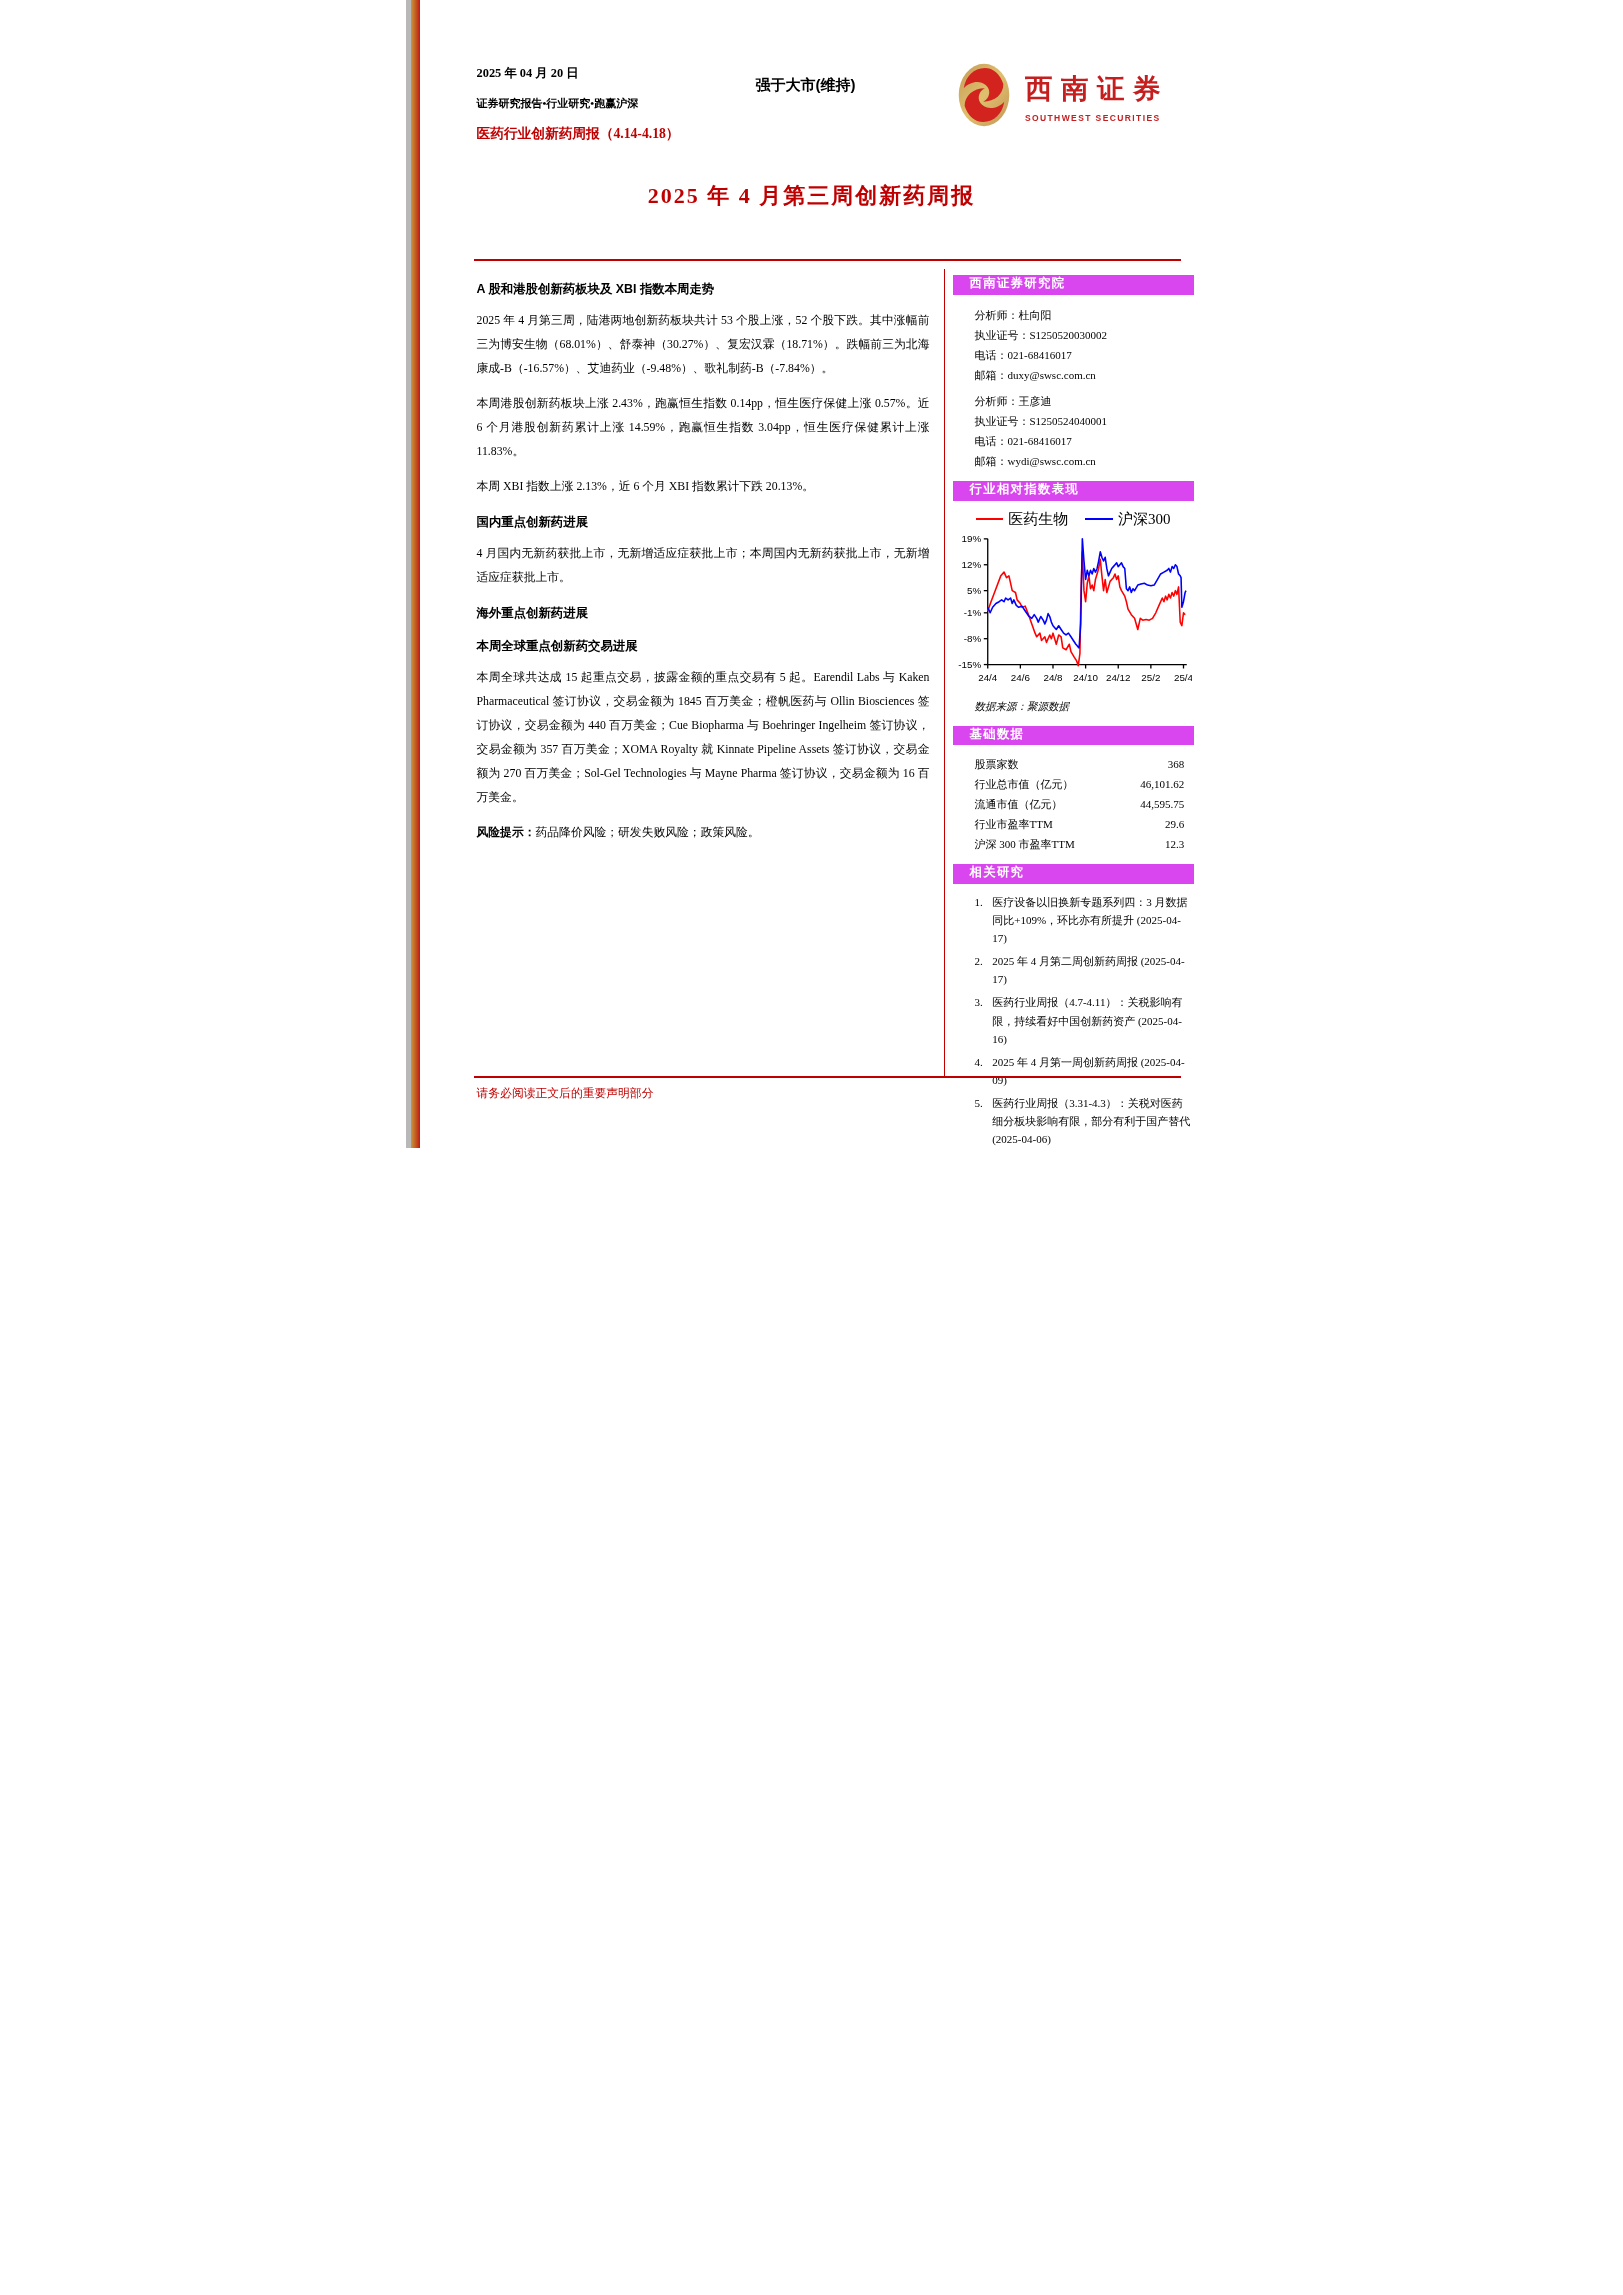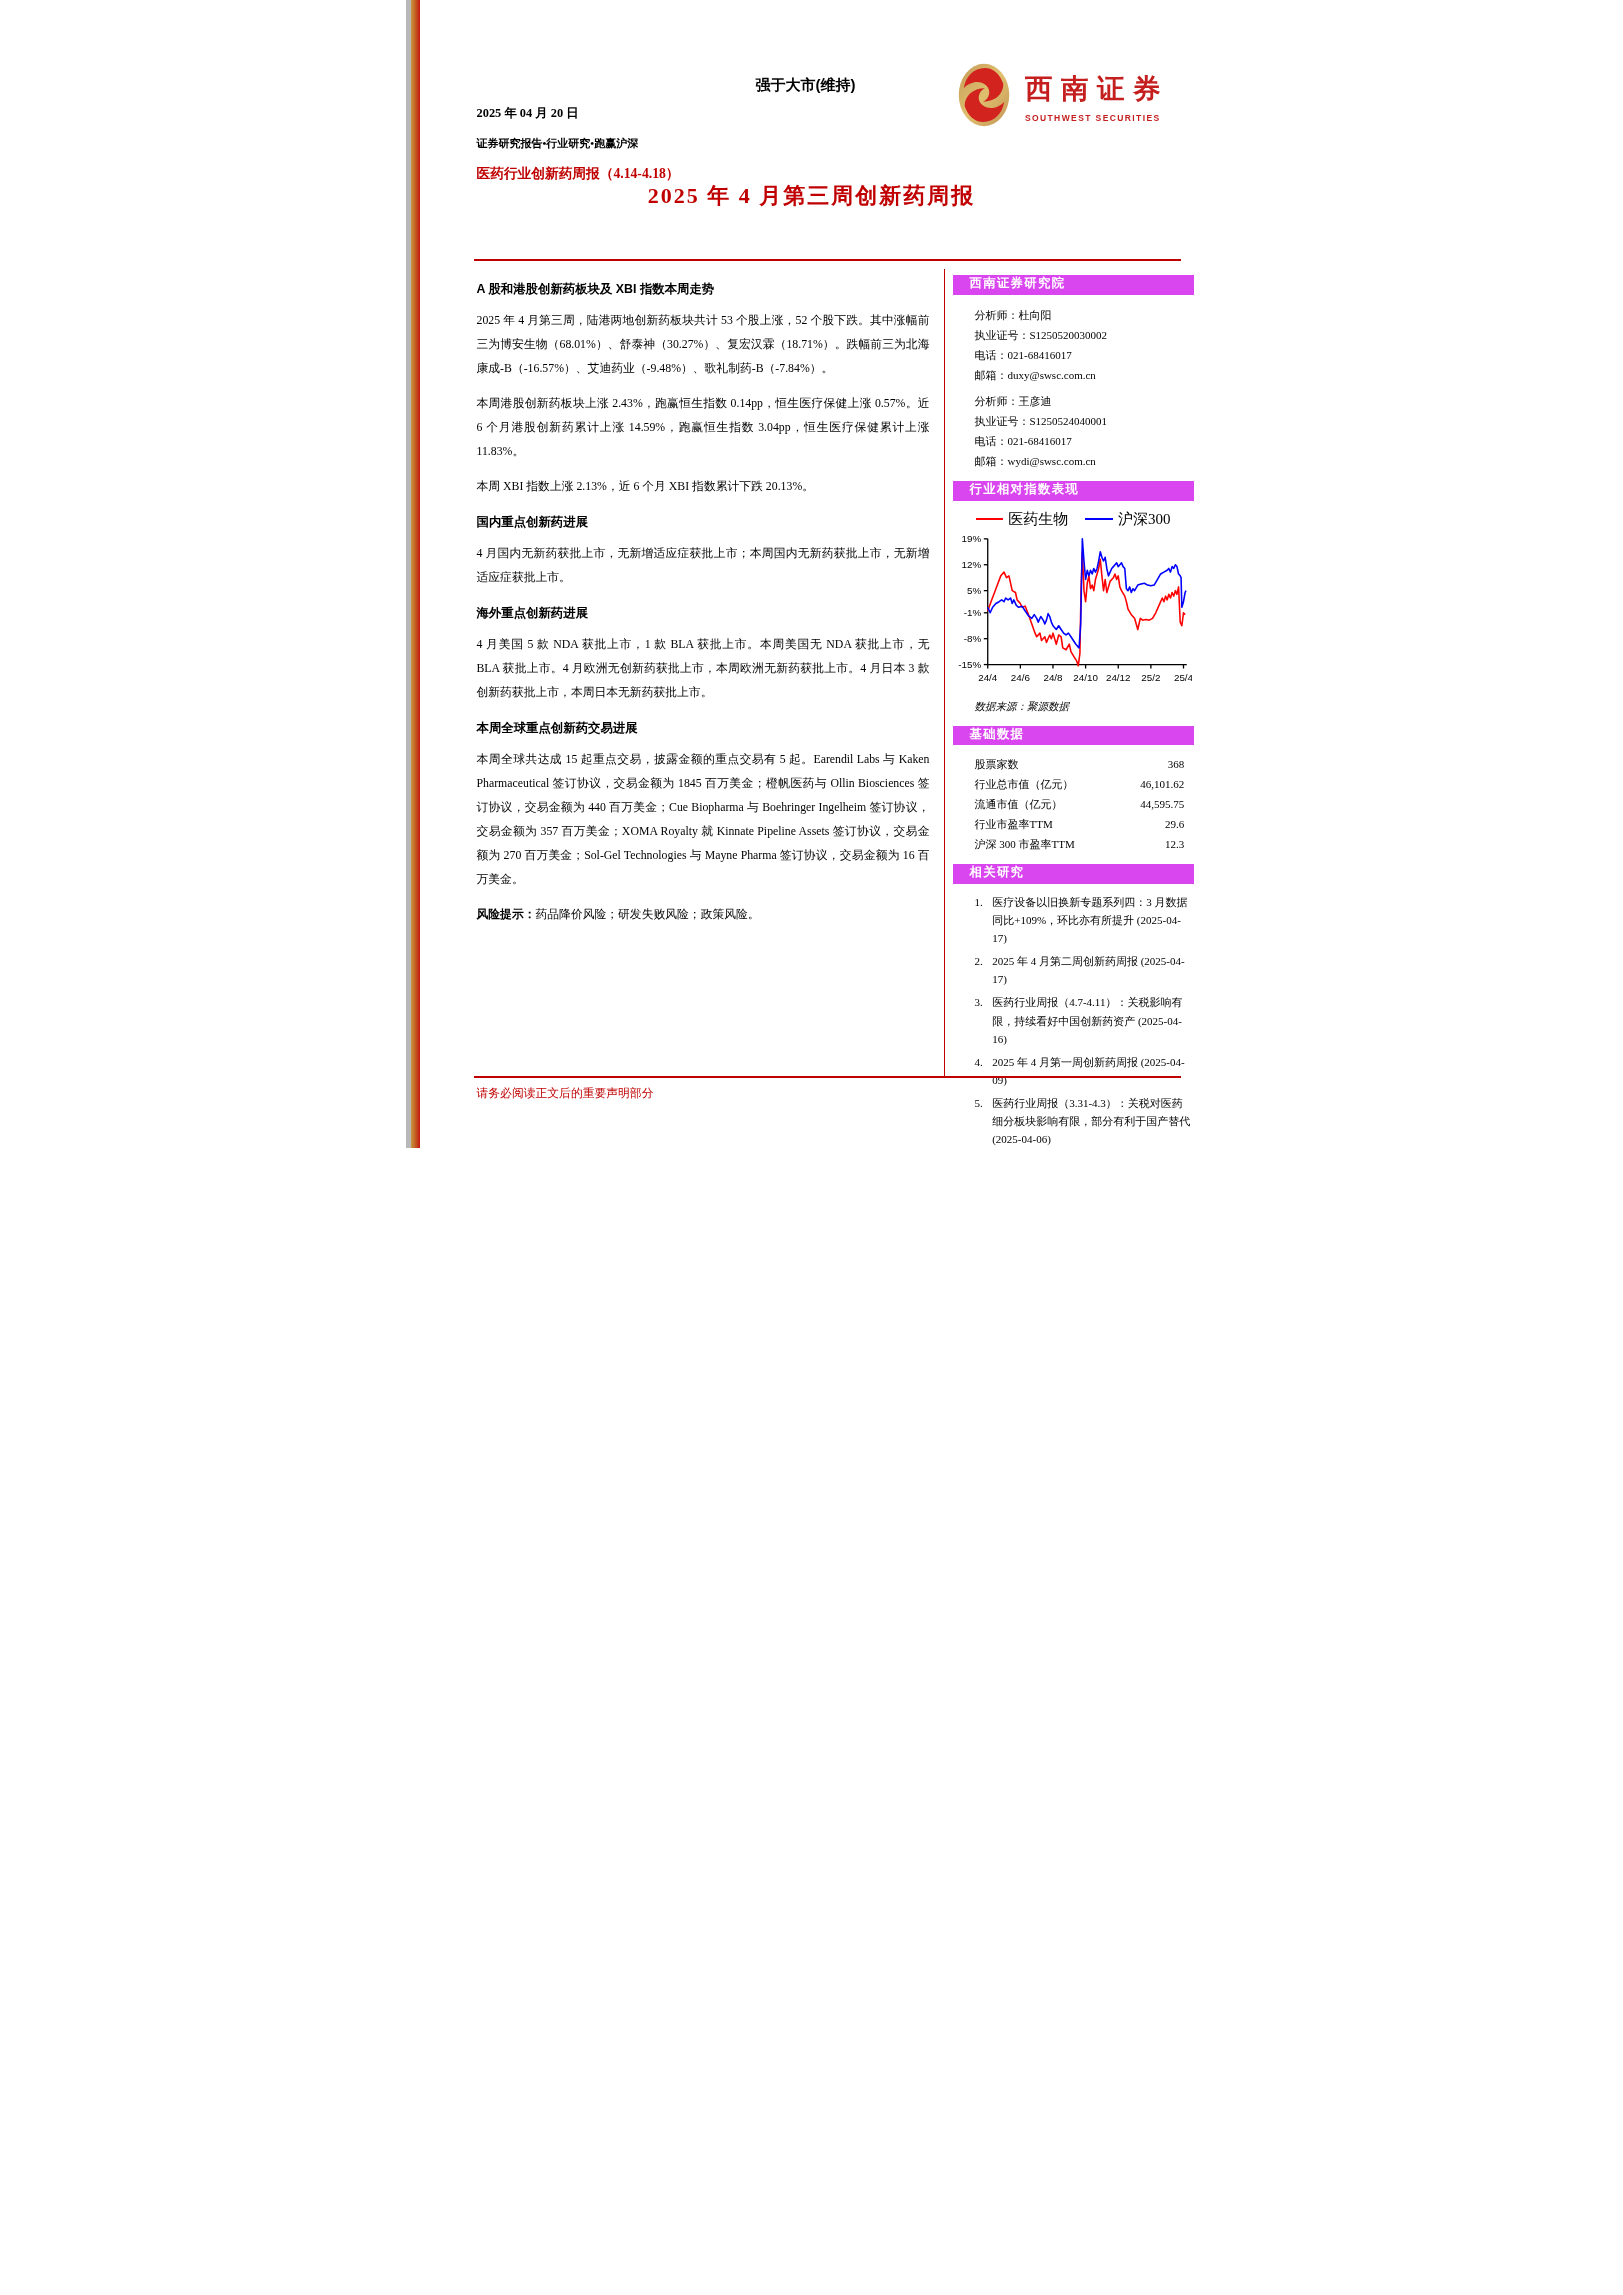--- a/index.html
+++ b/index.html
@@ -3,21 +3,21 @@
 <meta charset="utf-8">
 <style>
   html,body{margin:0;padding:0;background:#ffffff;}
   .page{position:relative;width:812px;height:1148px;margin:0 auto;background:#fff;overflow:hidden;
         font-family:"Liberation Serif","DejaVu Serif",serif;color:#000;}
   
   .edge{position:absolute;top:0;bottom:0;}
   .edge-gray{left:0;width:5.2px;background:#b8b8b8;}
   .edge-gold{left:5.2px;width:9.2px;background:linear-gradient(90deg,#c8953f 0%,#c2571f 55%,#c41414 100%);}
   
-  .meta{position:absolute;left:71px;top:65px;margin-top:40px;}
+  .meta{position:absolute;left:71px;top:65px;}
   .meta-date{font:bold 12.4px "Liberation Serif",serif;}
   .meta-cat{font:bold 11px "Liberation Serif",serif;margin-top:13.7px;}
   .meta-series{font:bold 13.7px "Liberation Serif",serif;color:#c00000;margin-top:14.4px;}
   .rating{position:absolute;left:350px;top:76px;font:bold 15px "Liberation Sans",sans-serif;}
   
   .logo{position:absolute;left:551px;top:63px;width:242px;display:flex;align-items:flex-start;}
   .logo-icon{width:54px;height:64px;flex:none;}
   .logo-text{margin-left:14.4px;padding-top:7.8px;}
   .logo-cn{font:bold 27.5px "Liberation Serif",serif;color:#c41e1e;letter-spacing:8.5px;white-space:nowrap;}
   .logo-en{font:bold 8.5px "Liberation Sans",sans-serif;color:#c41e1e;letter-spacing:1.4px;margin-top:5.9px;white-space:nowrap;}
@@ -94,21 +94,20 @@
   <div class="rule rule-top"></div>
 
   <main class="article">
     <div class="a-heading">A 股和港股创新药板块及 XBI 指数本周走势</div>
     <p class="a-para">2025 年 4 月第三周，陆港两地创新药板块共计 53 个股上涨，52 个股下跌。其中涨幅前三为博安生物（68.01%）、舒泰神（30.27%）、复宏汉霖（18.71%）。跌幅前三为北海康成-B（-16.57%）、艾迪药业（-9.48%）、歌礼制药-B（-7.84%）。</p>
     <p class="a-para">本周港股创新药板块上涨 2.43%，跑赢恒生指数 0.14pp，恒生医疗保健上涨 0.57%。近 6 个月港股创新药累计上涨 14.59%，跑赢恒生指数 3.04pp，恒生医疗保健累计上涨 11.83%。</p>
     <p class="a-para">本周 XBI 指数上涨 2.13%，近 6 个月 XBI 指数累计下跌 20.13%。</p>
     <div class="a-heading">国内重点创新药进展</div>
     <p class="a-para">4 月国内无新药获批上市，无新增适应症获批上市；本周国内无新药获批上市，无新增适应症获批上市。</p>
     <div class="a-heading">海外重点创新药进展</div>
-    <p class="a-para">4 月美国 5 款 NDA 获批上市，1 款 BLA 获批上市。本周美国无 NDA 获批上市，无 BLA 获批上市。4 月欧洲无创新药获批上市，本周欧洲无新药获批上市。4 月日本 3 款创新药获批上市，本周日本无新药获批上市。</p>
     <div class="a-heading">本周全球重点创新药交易进展</div>
     <p class="a-para">本周全球共达成 15 起重点交易，披露金额的重点交易有 5 起。Earendil Labs 与 Kaken Pharmaceutical 签订协议，交易金额为 1845 百万美金；橙帆医药与 Ollin Biosciences 签订协议，交易金额为 440 百万美金；Cue Biopharma 与 Boehringer Ingelheim 签订协议，交易金额为 357 百万美金；XOMA Royalty 就 Kinnate Pipeline Assets 签订协议，交易金额为 270 百万美金；Sol-Gel Technologies 与 Mayne Pharma 签订协议，交易金额为 16 百万美金。</p>
     <p class="a-para"><span class="risk-label">风险提示：</span><span>药品降价风险；研发失败风险；政策风险。</span></p>
   </main>
 
   <div class="v-divider"></div>
 
   <aside class="sidebar">
 
     <div class="side-hd">西南证券研究院</div>

